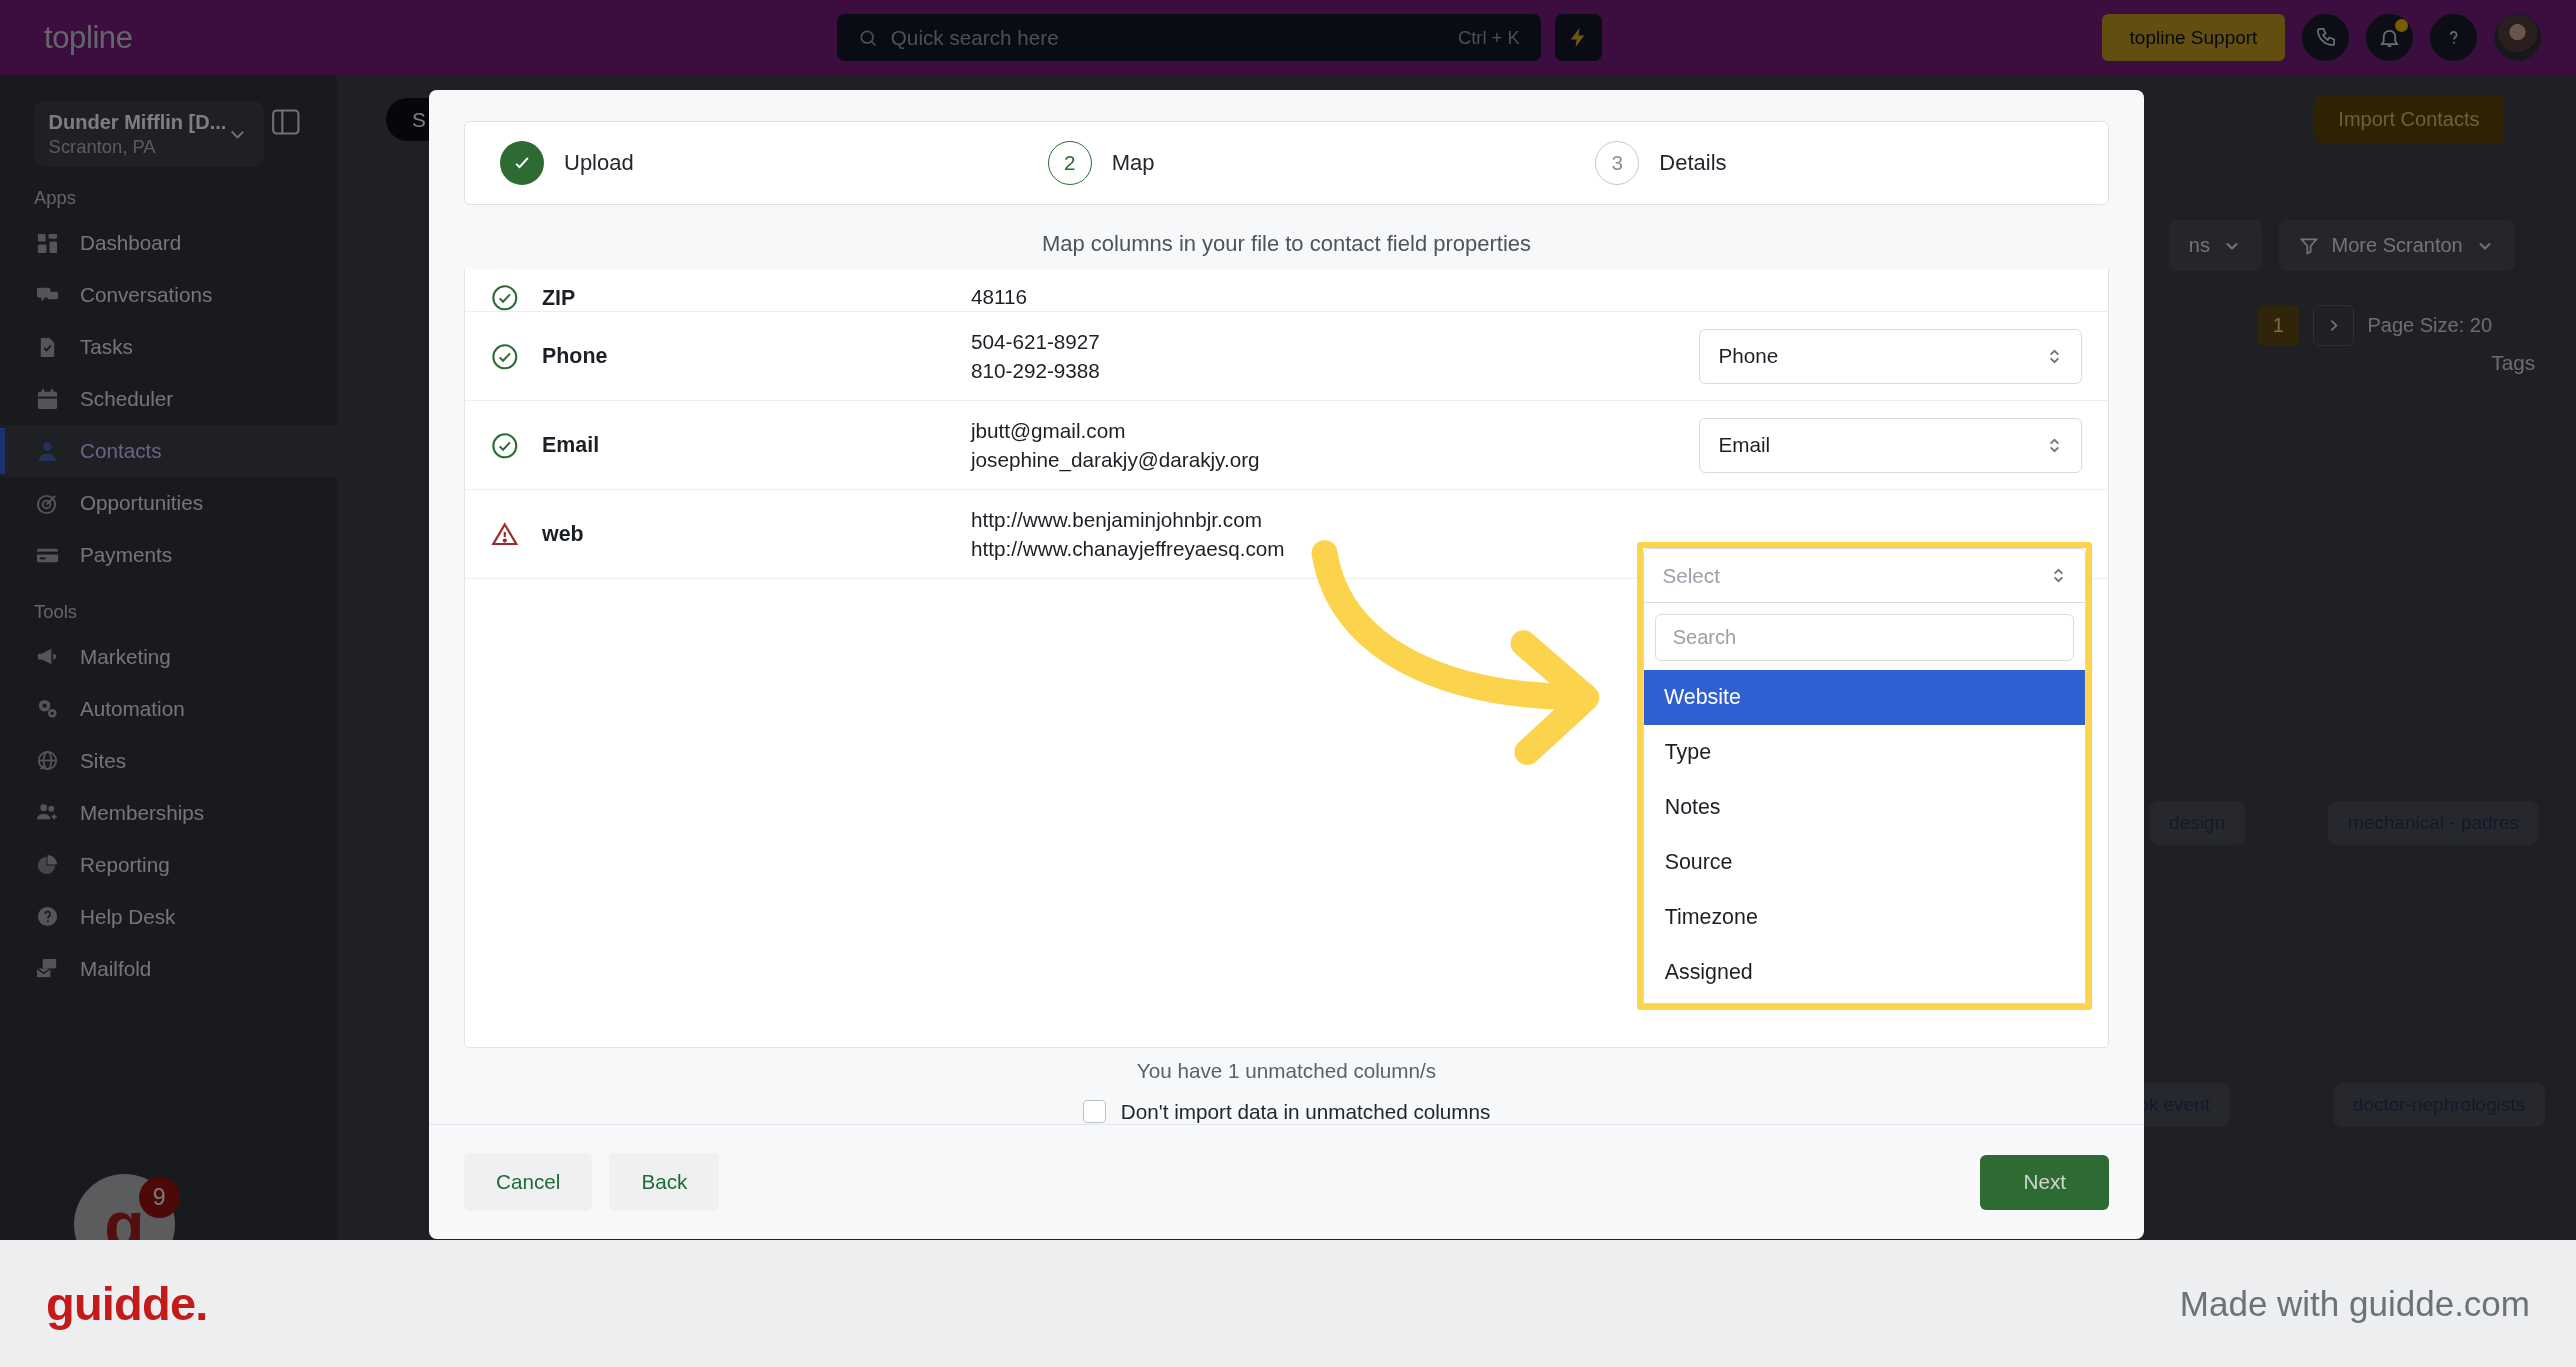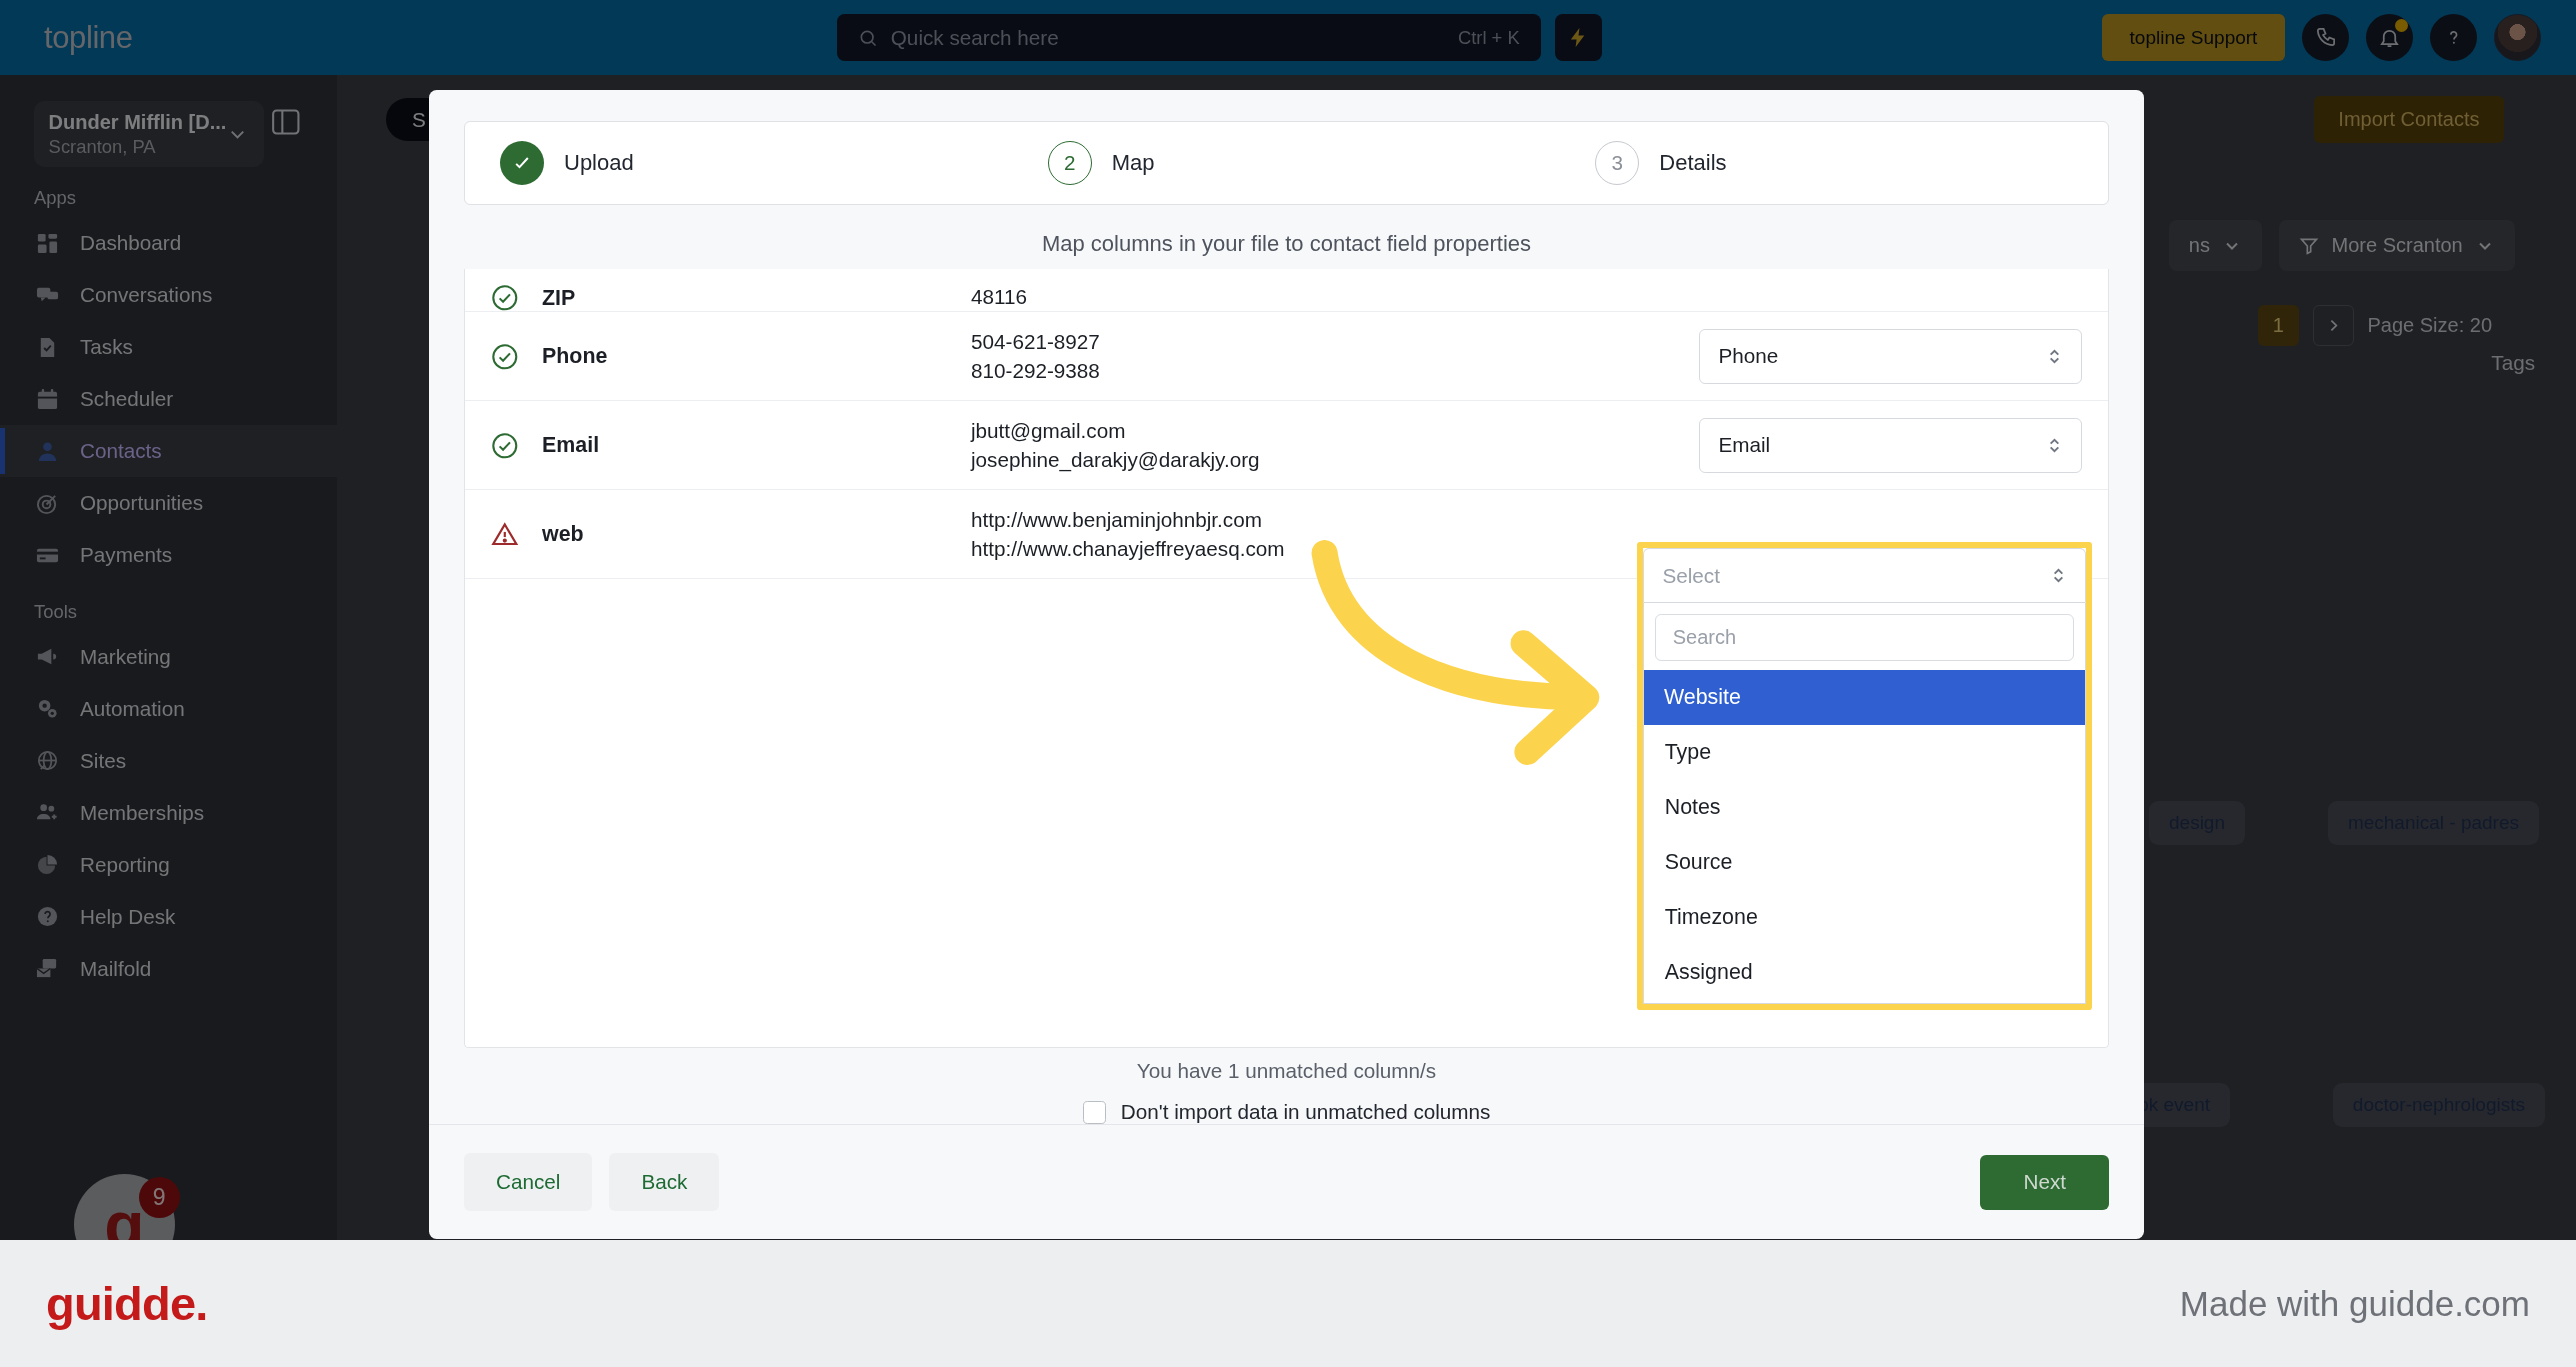--- a/index.html
+++ b/index.html
@@ -9,21 +9,21 @@
     font-family: "Liberation Sans", sans-serif;
     background: #ffffff;
   }
 
   
   #app { position: absolute; inset: 0 0 127px 0; background: #fff; }
 
   
   .topbar {
     position: absolute; top: 0; left: 0; right: 0; height: 75px;
-    background: #0369a1; display: flex; align-items: center;
+    background: #701a75; display: flex; align-items: center;
   }
   .logo-wrap { width: 337px; padding-left: 44px; display: flex; align-items: center; }
   .logo-text { font-size: 31px; color: #b9bcc4; letter-spacing: -0.4px; font-weight: 400; }
 
   .search-wrap { flex: 1; display: flex; justify-content: center; align-items: center; gap: 13.8px; }
   .searchbox {
     width: 704px; height: 47px; background: #121725; border-radius: 7.7px;
     display: flex; align-items: center; padding: 0 21.4px; gap: 12.3px;
   }
   .searchbox .ph { flex: 1; color: #8d93a1; font-size: 20.7px; }
@@ -125,21 +125,21 @@
   .maprow.clipped { height: 43px; align-items: flex-end; }
   .st-ico { width: 51px; flex: none; display: flex; align-items: center; }
   .col-name { width: 429px; flex: none; font-size: 21.4px; font-weight: 700; color: #1c2026; }
   .col-vals { flex: 1; font-size: 20.7px; color: #1c2026; line-height: 1.42; }
   .col-sel { width: 383px; flex: none; }
   .selbox { height: 55px; border: 0.8px solid #d6d9de; border-radius: 6.1px; background: #fff;
     display: flex; align-items: center; justify-content: space-between; padding: 0 18.4px;
     font-size: 20.7px; color: #1c2026; }
 
   .foot-note { text-align: center; color: #5a5f69; font-size: 20.7px; margin-top: 10.7px; }
-  .cbrow { display: flex; align-items: center; justify-content: center; gap: 15.3px; margin-top: 17px; }
+  .cbrow { display: flex; justify-content: center; gap: 15.3px; margin-top: 17px; }
   .cbox { width: 23px; height: 23px; border: 1.5px solid #b9bdc4; border-radius: 4.6px; background: #fff; }
   .cblabel { font-size: 20.7px; color: #22262e; }
 
   .modal-foot { height: 115px; border-top: 0.8px solid #e4e6ea; display: flex; align-items: center;
     justify-content: space-between; padding: 0 35px; margin-top: auto; }
   .foot-left { display: flex; gap: 17px; }
   .btn-ghost { height: 58px; padding: 0 32px; border-radius: 6.1px; background: #eef0f2;
     color: #1d6b33; font-size: 20.7px; display: flex; align-items: center; }
   .btn-next { height: 55px; padding: 0 43px; border-radius: 6.1px; background: #2d6b33;
     color: #cfd9d0; font-size: 20.7px; display: flex; align-items: center; }

